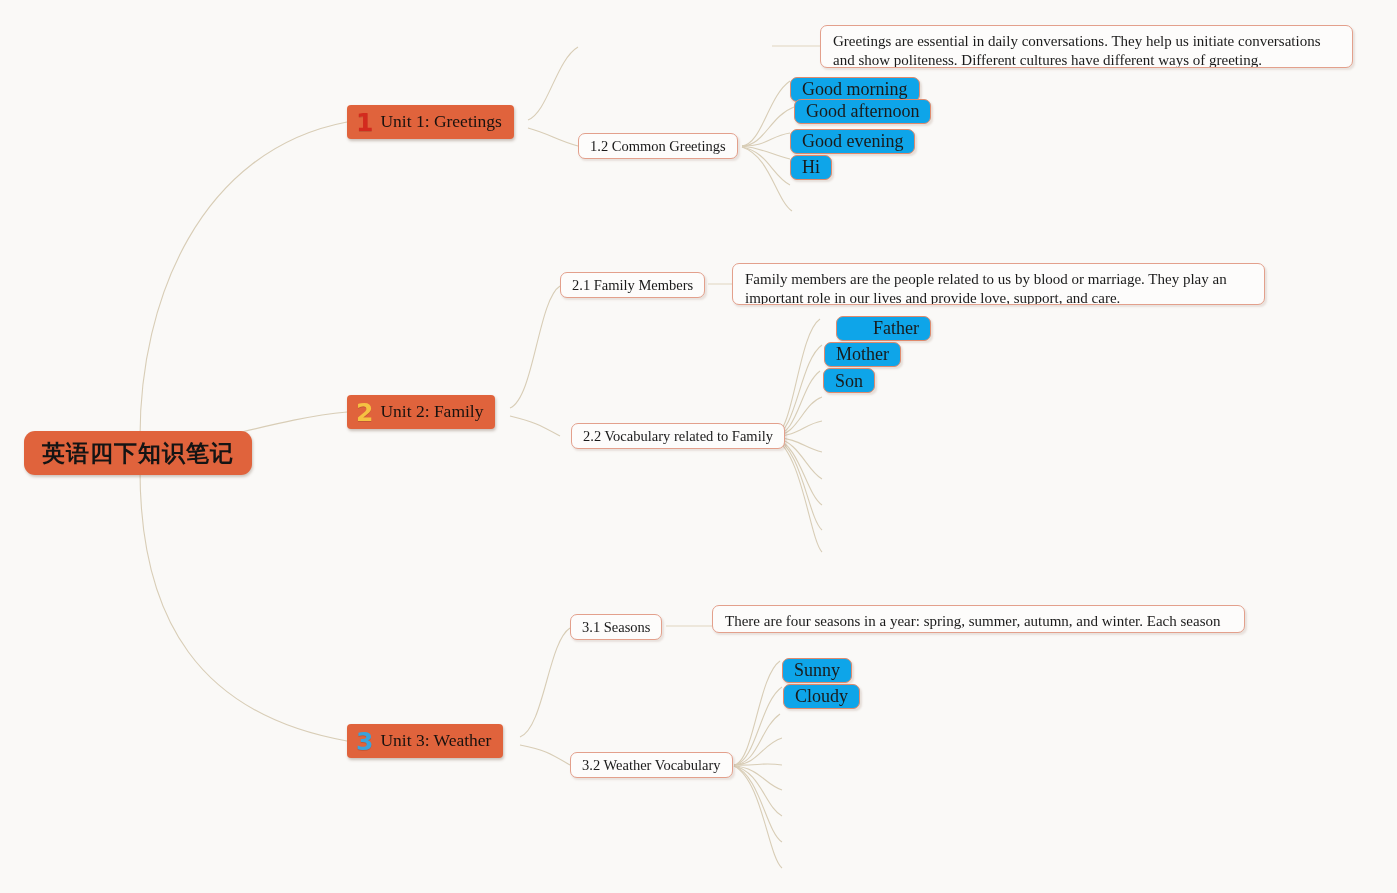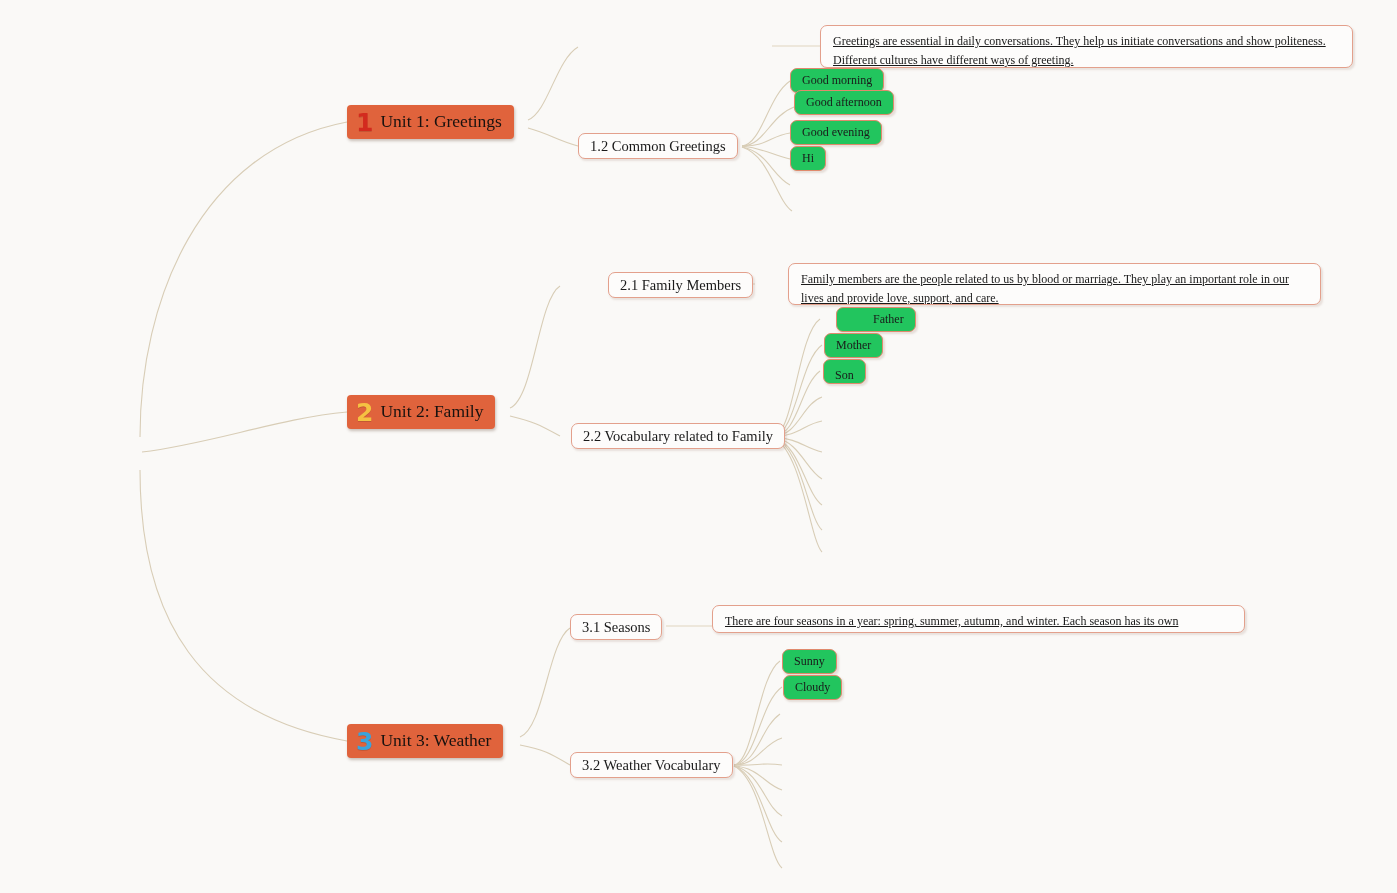--- a/index.html
+++ b/index.html
@@ -76,44 +76,44 @@
     border-radius: 7px;
     padding: 0 11px;
     height: 26px;
     color: #1a1a1a;
     font-size: 14.5px;
     box-shadow: 1.5px 2px 2px rgba(140,100,80,0.16);
   }
 
   
   .leaf-node {
-    background: #22c55e;
+    background: #0ea5e9;
     border: 1.8px solid #e08a6d;
     border-radius: 7px;
     padding: 0 11px;
     height: 25px;
     color: #1a1a1a;
-    font-size: 12px;
+    font-size: 18px;
     box-shadow: 1.5px 2px 2px rgba(140,100,80,0.18);
+    margin-top: 9px;
   }
 
   
   .note-node {
     position: absolute;
     background: #fdfcfb;
     border: 1.6px solid #e3a08c;
     border-radius: 7px;
     padding: 6px 12px 4px 12px;
     color: #1a1a1a;
-    font-size: 12px;
+    font-size: 15px;
     line-height: 19px;
     overflow: hidden;
     white-space: normal;
     box-shadow: 1.5px 2px 2px rgba(140,100,80,0.16);
-    text-decoration: underline;
   }
 </style>
 </head>
 <body>
 
 <div id="mindmap">
 
   <svg id="edges" viewBox="0 0 1397 893" xmlns="http://www.w3.org/2000/svg">
     <g fill="none" stroke="#d8cdb6" stroke-width="1.1">
 
@@ -161,20 +161,23 @@
       <path d="M 734,765 C 758,764 760,728 780,714"></path>
       <path d="M 734,765 C 758,765 762,744 782,738"></path>
       <path d="M 734,765 C 758,766 762,762 782,765"></path>
       <path d="M 734,766 C 760,768 764,784 782,790"></path>
       <path d="M 734,766 C 760,771 766,808 782,816"></path>
       <path d="M 734,766 C 760,775 766,832 782,842"></path>
       <path d="M 734,766 C 762,780 768,856 782,868"></path>
     </g>
   </svg>
 
+  <div class="node root-node" style="left:24px; top:431px;">
+    <span class="root-label">英语四下知识笔记</span>
+  </div>
 
   <div class="node unit-node" style="left:347px; top:105px;">
     <span class="unit-num" style="color: rgb(211, 42, 30);">1</span>
     <span class="unit-label">Unit 1: Greetings</span>
   </div>
 
   <div class="note-node" style="left:820px; top:25px; width:533px; height:43px;">
     <span>Greetings are essential in daily conversations. They help us initiate conversations and show politeness. Different cultures have different ways of greeting.</span>
   </div>
 
@@ -192,24 +195,24 @@
   </div>
   <div class="node leaf-node" style="left:790px; top:146px;">
     <span>Hi</span>
   </div>
 
   <div class="node unit-node" style="left:347px; top:395px;">
     <span class="unit-num" style="color: rgb(245, 194, 66);">2</span>
     <span class="unit-label">Unit 2: Family</span>
   </div>
 
-  <div class="node sub-node" style="left:560px; top:272px;margin-left:48px;">
+  <div class="node sub-node" style="left:560px; top:272px;">
     <span>2.1 Family Members</span>
   </div>
-  <div class="note-node" style="left:788px; top:263px; width:533px; height:42px;">
+  <div class="note-node" style="left:732px; top:263px; width:533px; height:42px;">
     <span>Family members are the people related to us by blood or marriage. They play an important role in our lives and provide love, support, and care.</span>
   </div>
 
   <div class="node sub-node" style="left:528px; top:423px;margin-left:43px;">
     <span>2.2 Vocabulary related to Family</span>
   </div>
   <div class="node leaf-node" style="left:836px; top:307px;padding-left:36px;">
     <span>Father</span>
   </div>
   <div class="node leaf-node" style="left:824px; top:333px;">

